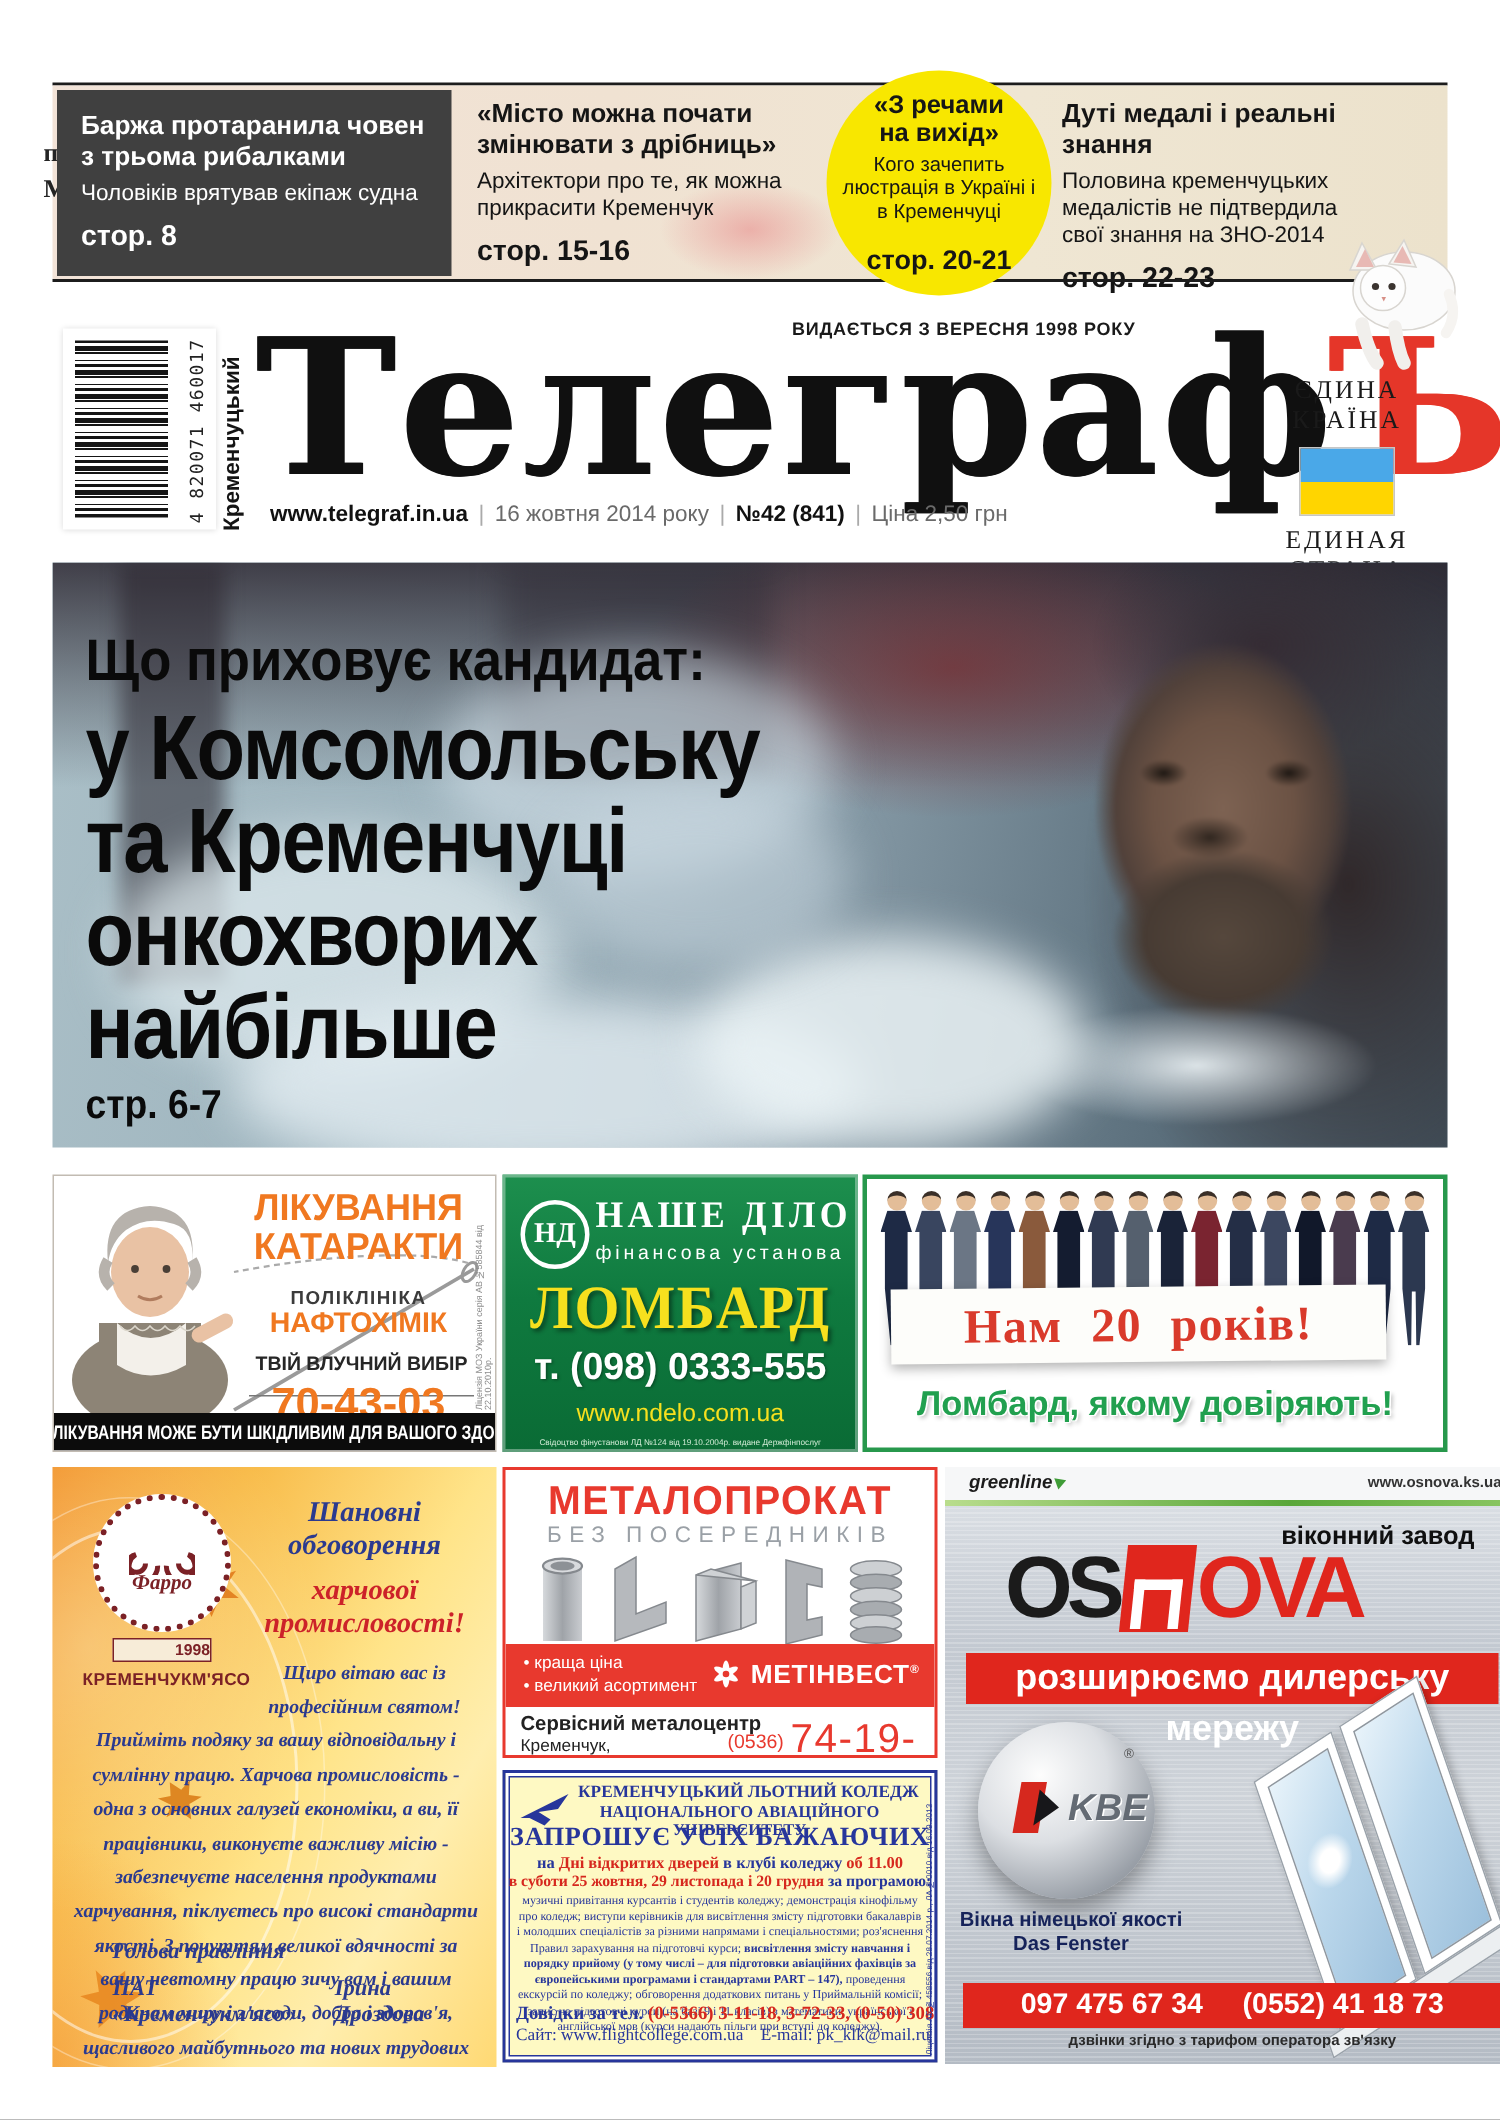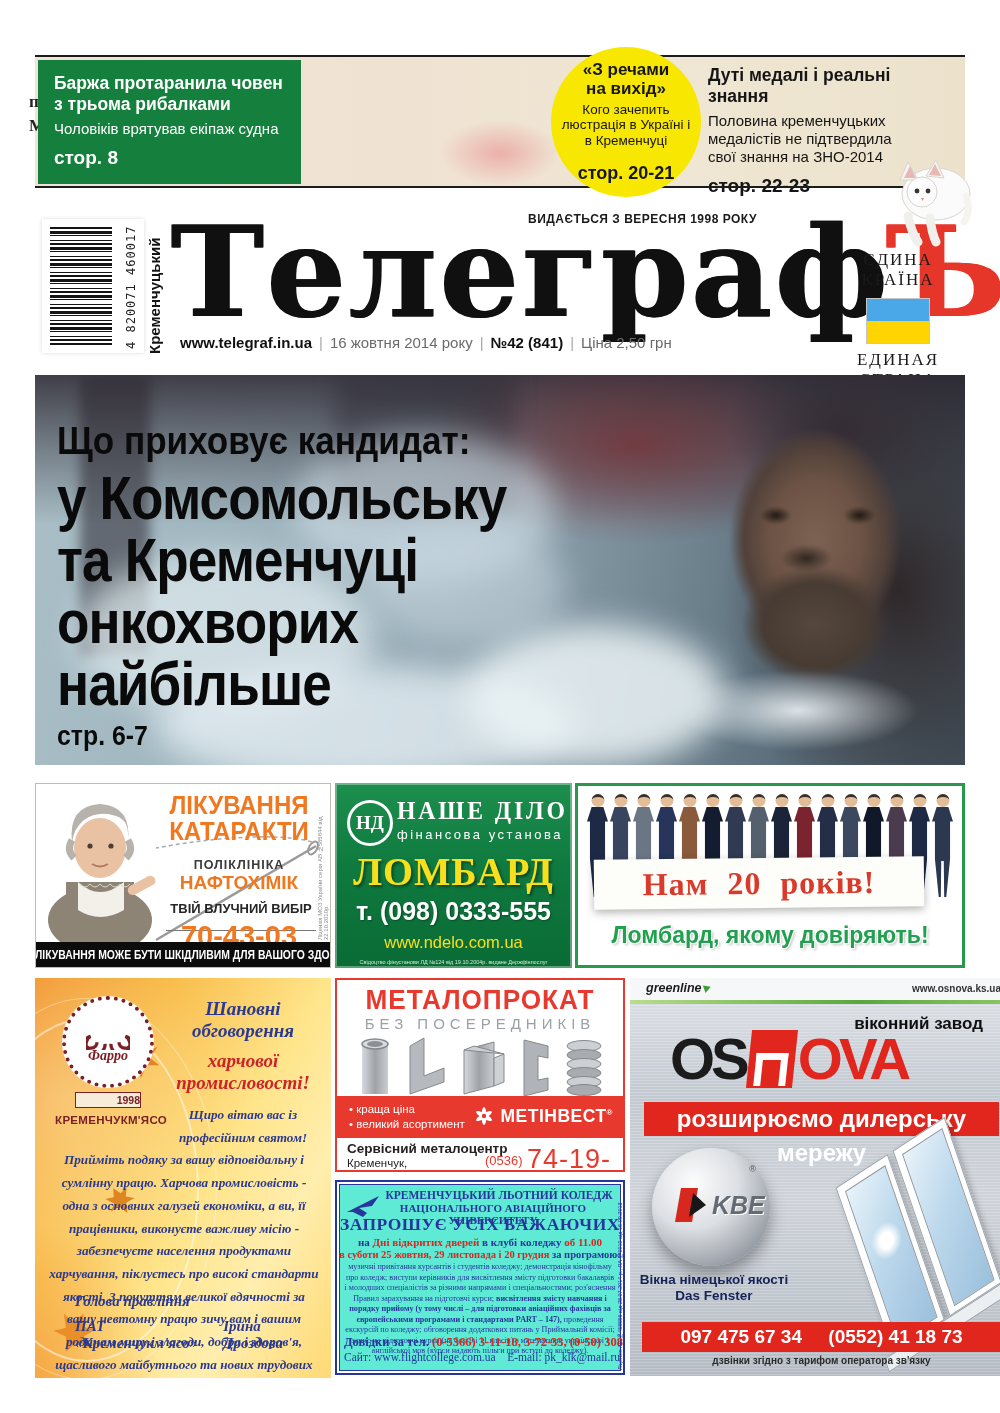--- a/index.html
+++ b/index.html
@@ -8,21 +8,21 @@
   .abs{position:absolute;}
   .pre{white-space:pre-line;}
   .cx{transform-origin:left top;}
   
   .rule{position:absolute;left:35px;width:930px;height:2px;background:#1c1c1c;}
   .strip-bg{position:absolute;left:35px;top:57px;width:930px;height:129px;
     background:linear-gradient(90deg,#f2e3d8 0%,#f0e2d2 40%,#efe6d3 70%,#ece2cc 100%);}
   .strip-pink{position:absolute;left:440px;top:120px;width:120px;height:66px;border-radius:50%;
     background:radial-gradient(closest-side,rgba(232,142,142,.6),rgba(232,142,142,0));}
   .edge-frag{position:absolute;left:29px;top:90px;width:11px;overflow:hidden;font:bold 17px "Liberation Serif",serif;color:#242424;line-height:24px;}
-  .teaser-red{position:absolute;left:38px;top:60px;width:263px;height:124px;background:#15803d;color:#fff;padding:13px 16px;box-sizing:border-box;}
+  .teaser-red{position:absolute;left:38px;top:60px;width:263px;height:124px;background:#404040;color:#fff;padding:13px 16px;box-sizing:border-box;}
   .t-title{font-weight:bold;font-size:17.5px;line-height:21px;}
   .t-sub{font-size:15px;line-height:18px;margin-top:5px;}
   .t-page{font-weight:bold;font-size:19px;margin-top:9px;}
   .teaser-w2{position:absolute;left:318px;top:65px;width:212px;color:#151515;}
   .teaser-w4{position:absolute;left:708px;top:65px;width:200px;color:#151515;}
   .circle-y{position:absolute;left:551px;top:47px;width:150px;height:150px;border-radius:50%;background:#f8e700;z-index:3;
     display:flex;flex-direction:column;justify-content:center;text-align:center;color:#161616;padding:0 8px;box-sizing:border-box;}
   .circle-y .t-title{font-size:17px;line-height:19px;}
   .circle-y .t-sub{font-size:13.5px;line-height:15.5px;margin-top:4px;}
   .circle-y .t-page{font-size:18px;margin-top:15px;}
@@ -150,21 +150,21 @@
   .metal-sub{position:absolute;left:0;top:35px;width:100%;text-align:center;color:#9aa0a6;font-size:15px;letter-spacing:5px;}
   .metal-band{position:absolute;left:0;top:116px;width:100%;height:42px;background:#e8392e;color:#fff;}
   .metal-bullets{position:absolute;left:12px;top:6px;font-size:11.5px;line-height:15px;}
   .metal-brand{position:absolute;right:10px;top:9px;font-weight:bold;font-size:17.5px;letter-spacing:.5px;}
   .metal-brand sup{font-size:8px;}
   .metal-foot-l{position:absolute;left:10px;top:162px;font-size:11.5px;line-height:13.5px;color:#222;}
   .metal-foot-l b{font-size:13.5px;}
   .metal-code{position:absolute;left:148px;top:173px;color:#e8392e;font-size:13px;}
   .metal-phone{position:absolute;left:190px;top:164px;color:#e8392e;font-size:27px;letter-spacing:1px;}
   
-  .flight{left:335px;top:1180px;width:290px;height:195px;background:#5eead4;border:2px solid #27369b;
+  .flight{left:335px;top:1180px;width:290px;height:195px;background:#fef9c3;border:2px solid #27369b;
     box-shadow:inset 0 0 0 2px #fff,inset 0 0 0 3px #27369b;color:#27369b;font-family:"Liberation Serif",serif;}
   .fl-line1{position:absolute;left:44px;top:7px;width:236px;text-align:center;font-weight:bold;font-size:11.5px;}
   .fl-line2{position:absolute;left:30px;top:20px;width:252px;text-align:center;font-weight:bold;font-size:11px;}
   .fl-invite{position:absolute;left:0;top:32px;width:100%;text-align:center;font-weight:bold;font-size:17.5px;letter-spacing:.5px;}
   .fl-when{position:absolute;left:0;top:54px;width:100%;text-align:center;font-weight:bold;font-size:11px;}
   .fl-dates{position:absolute;left:0;top:67px;width:100%;text-align:center;font-weight:bold;font-size:10.5px;}
   .fl-red{color:#d6281e;}
   .fl-body{position:absolute;left:7px;top:80px;width:272px;text-align:center;font-size:8.1px;line-height:1.3;}
   .fl-contacts{position:absolute;left:7px;top:153px;width:276px;font-size:12.5px;font-weight:bold;white-space:nowrap;}
   .fl-sites{position:absolute;left:7px;top:169px;width:276px;display:flex;justify-content:space-between;font-size:11.5px;}
@@ -216,20 +216,25 @@
   <div class="strip-pink"></div>
   <div class="edge-frag pre">п
 М</div>
 
   <div class="teaser-red">
     <div class="t-title">Баржа протаранила човен з трьома рибалками</div>
     <div class="t-sub">Чоловіків врятував екіпаж судна</div>
     <div class="t-page">стор. 8</div>
   </div>
 
+  <div class="teaser-w2">
+    <div class="t-title">«Місто можна почати змінювати з дрібниць»</div>
+    <div class="t-sub">Архітектори про те, як можна прикрасити Кременчук</div>
+    <div class="t-page">стор. 15-16</div>
+  </div>
 
   <div class="circle-y">
     <div class="t-title pre">«З речами
 на вихід»</div>
     <div class="t-sub pre">Кого зачепить
 люстрація в Україні і
 в Кременчуці</div>
     <div class="t-page">стор. 20-21</div>
   </div>
 

